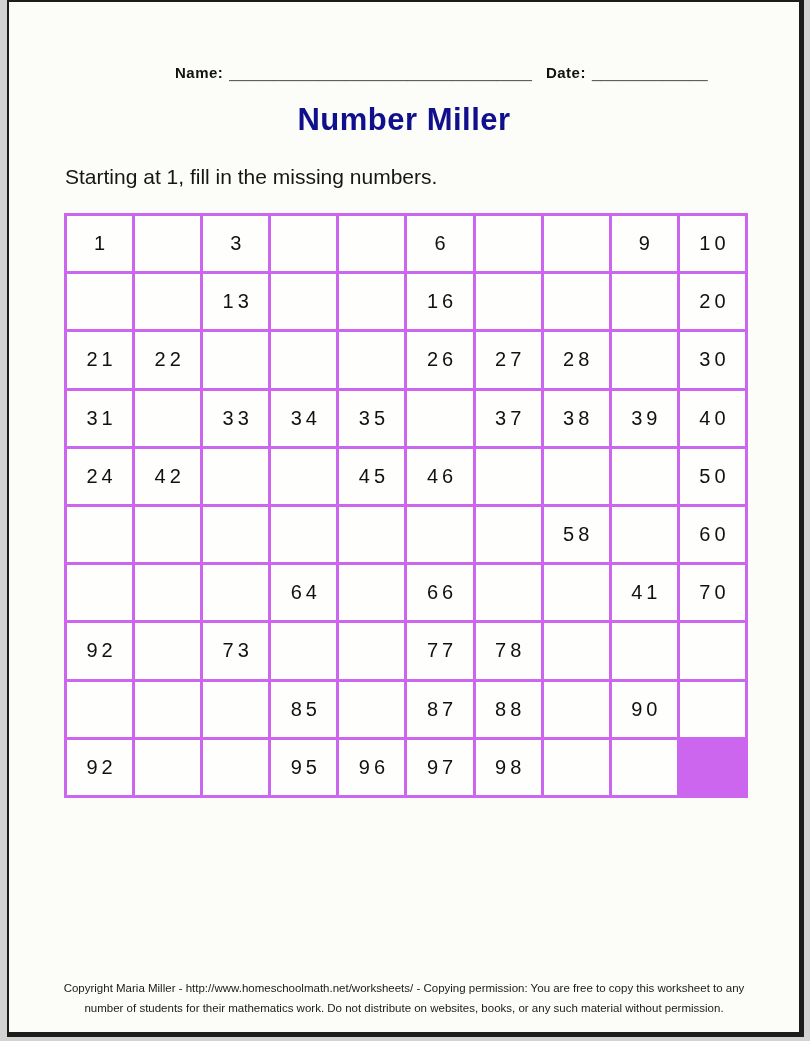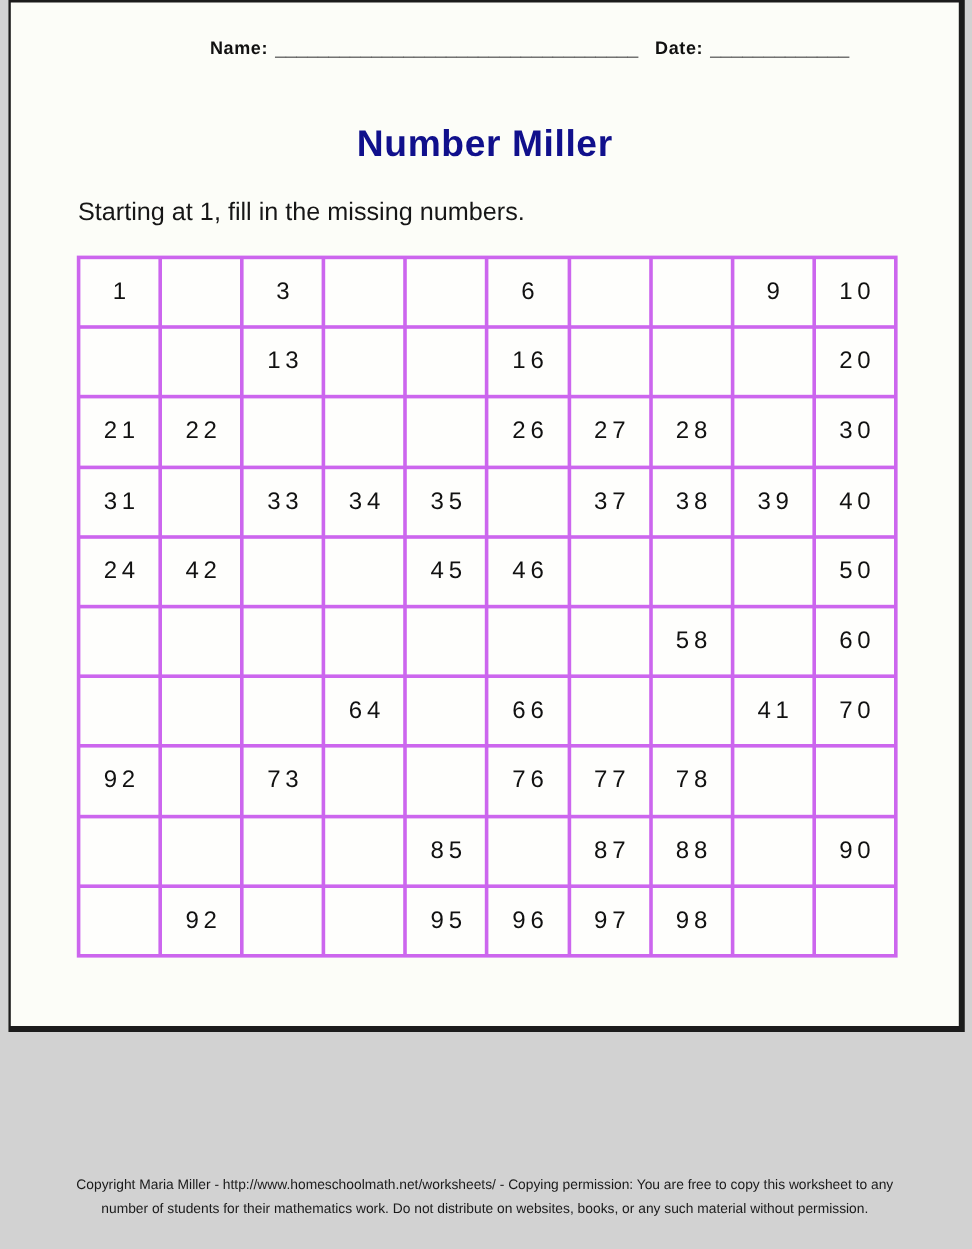--- a/index.html
+++ b/index.html
@@ -13,21 +13,21 @@
   body {
     width: 810px; height: 1041px;
     background: #d2d2d2;
     position: relative;
     font-family: "Liberation Sans", sans-serif;
     color: var(--ink);
   }
   .page {
     position: absolute;
     left: 7px; top: 0;
-    width: 797px; height: 860px;
+    width: 797px; height: 1037px;
     background: var(--page-bg);
     border: 2px solid #1c1c1c;
     border-right-width: 5px;
     border-bottom-width: 5px;
     padding-left: 48px;
   }
   .header-row {
     position: absolute;
     left: 166px; top: 30px;
     display: flex;
@@ -38,21 +38,21 @@
     font-weight: bold;
     font-size: 15px;
     letter-spacing: 0.5px;
   }
   .fill-line {
     font-size: 16px;
     color: #555;
     margin-left: 6px;
     letter-spacing: 0;
   }
-  .date-group { margin-left: 14px; }
+  .date-group { margin-left: 14px; margin-top: 32px; }
   .title {
     position: absolute;
     left: 0; top: 100px;
     width: 100%;
     text-align: center;
     font-size: 31px;
     font-weight: bold;
     color: var(--title-color);
     letter-spacing: 0.5px;
   }
@@ -178,21 +178,20 @@
       <div class="cell">66</div>
       <div class="cell"></div>
       <div class="cell"></div>
       <div class="cell">41</div>
       <div class="cell">70</div>
       <div class="cell">92</div>
       <div class="cell"></div>
       <div class="cell">73</div>
       <div class="cell"></div>
       <div class="cell"></div>
-      <div class="cell">76</div>
       <div class="cell">77</div>
       <div class="cell">78</div>
       <div class="cell"></div>
       <div class="cell"></div>
       <div class="cell"></div>
       <div class="cell"></div>
       <div class="cell"></div>
       <div class="cell"></div>
       <div class="cell">85</div>
       <div class="cell"></div>

